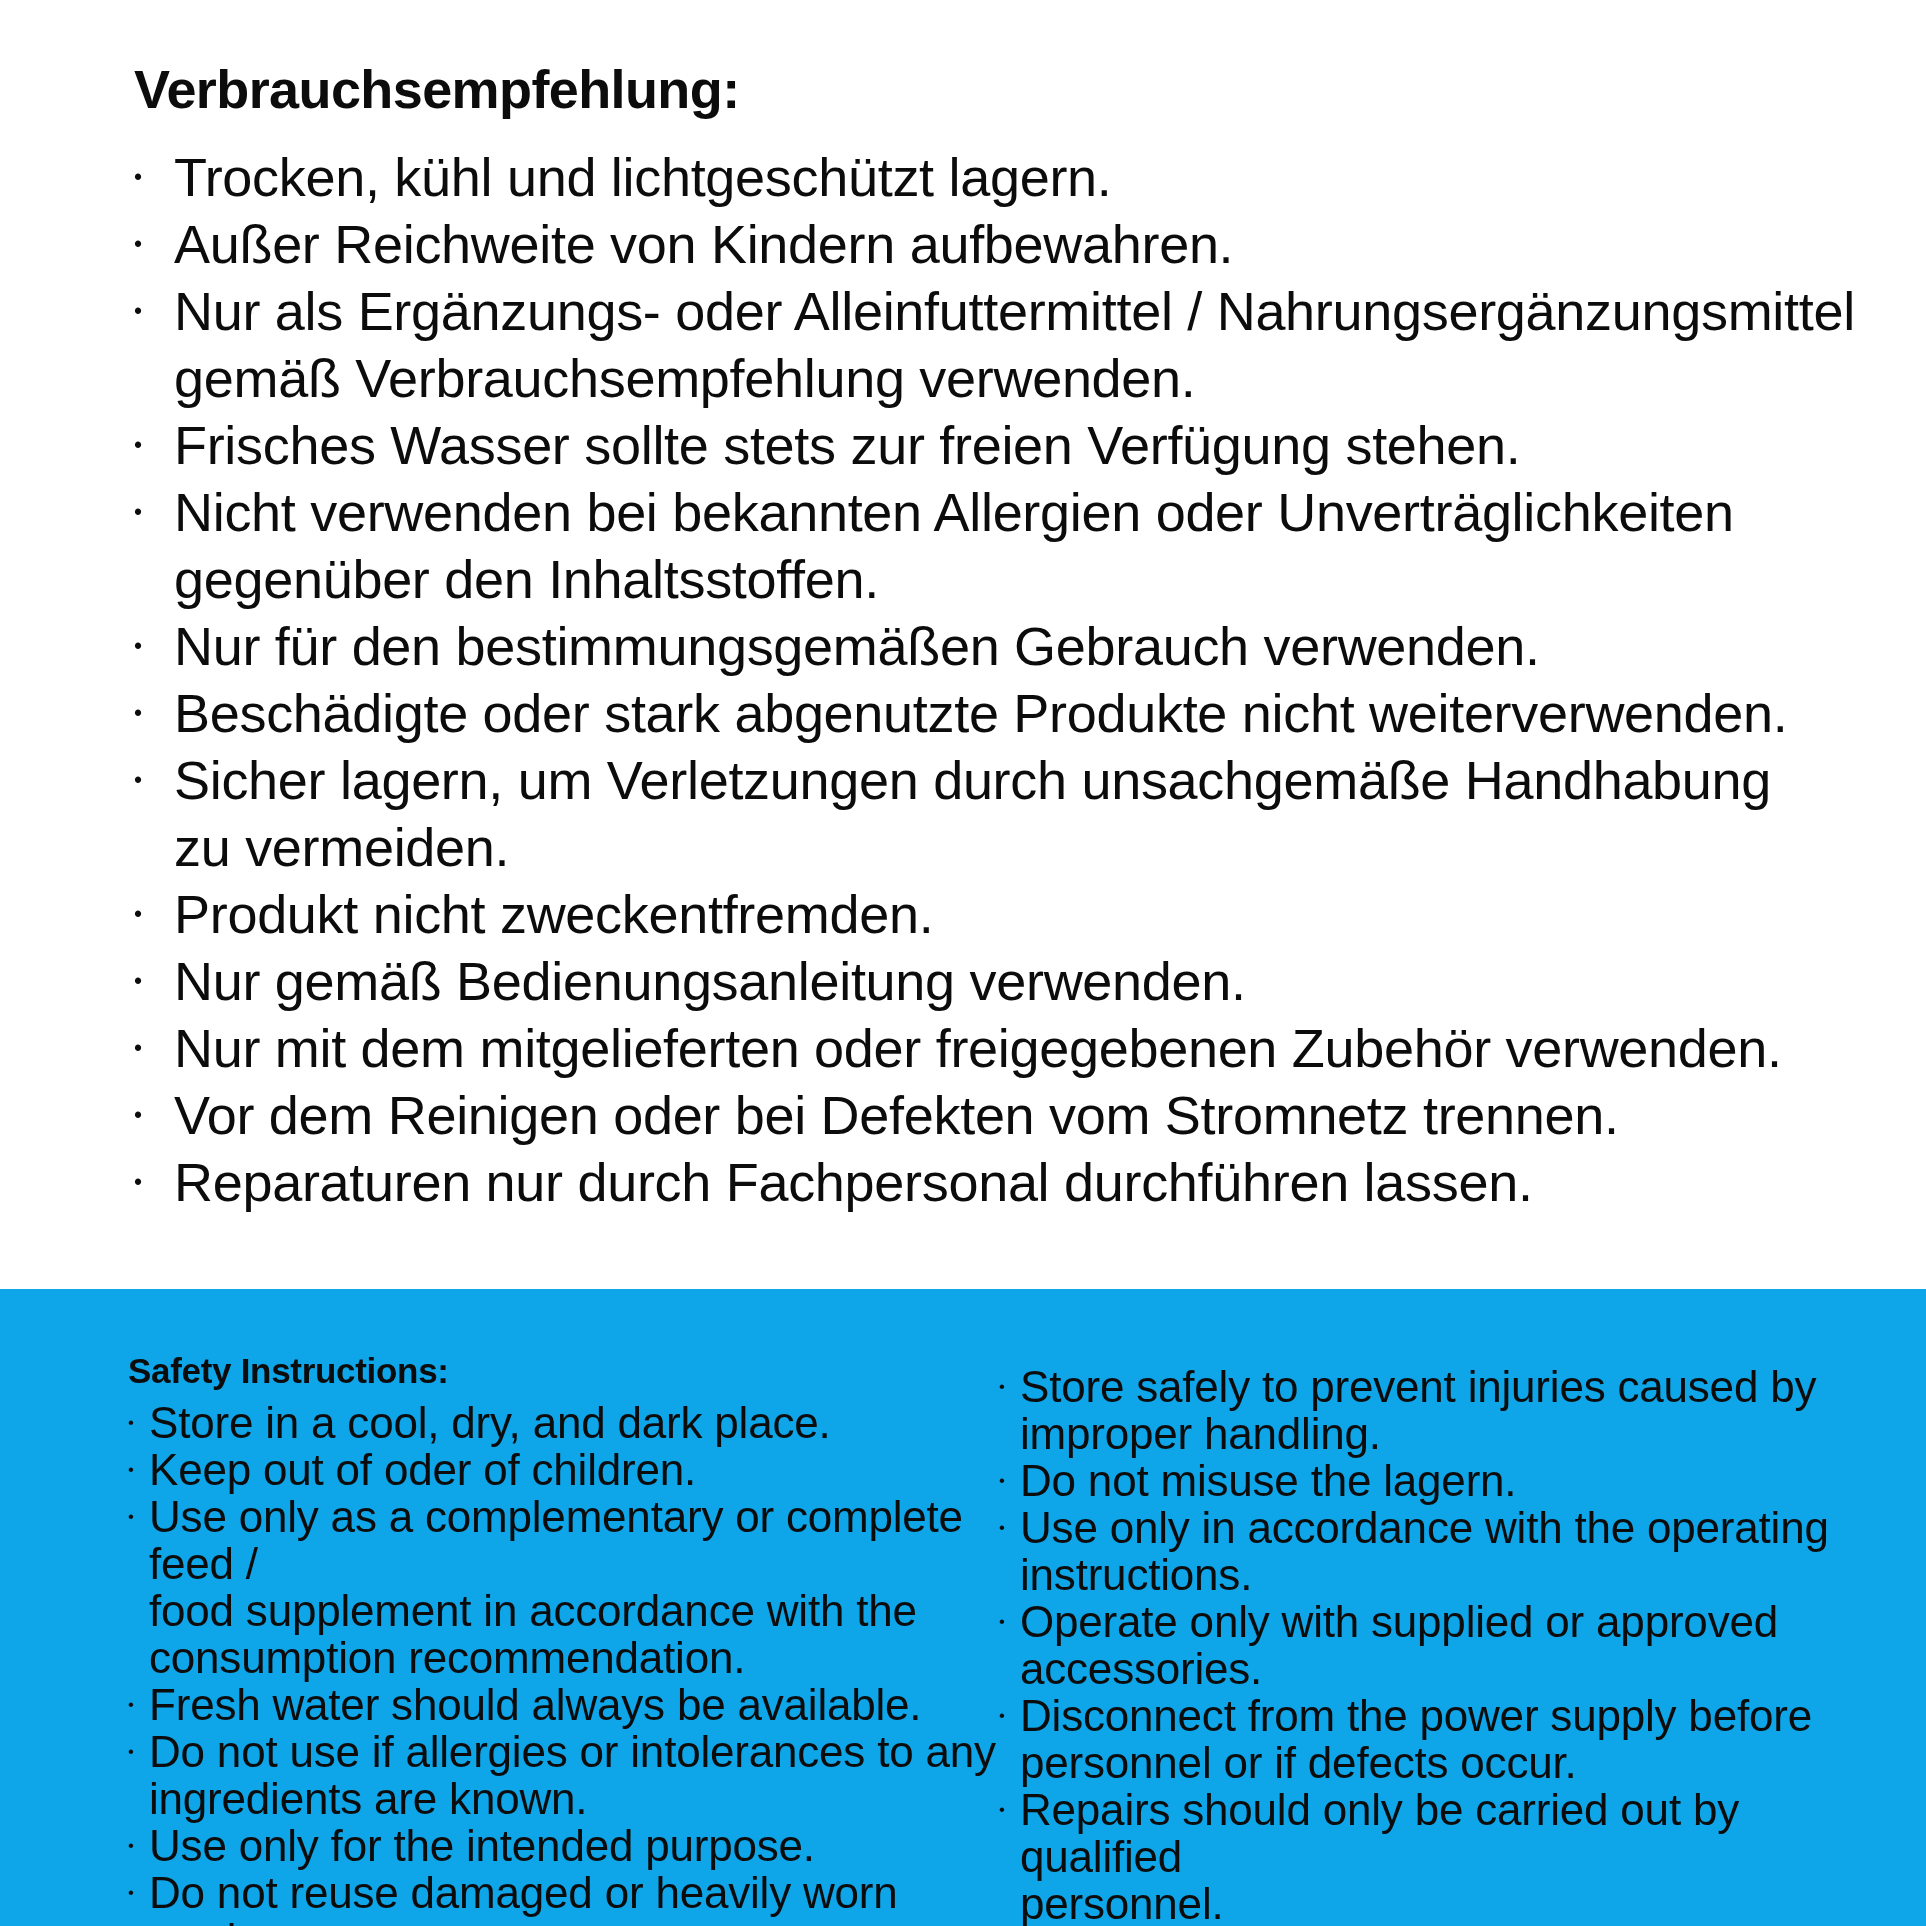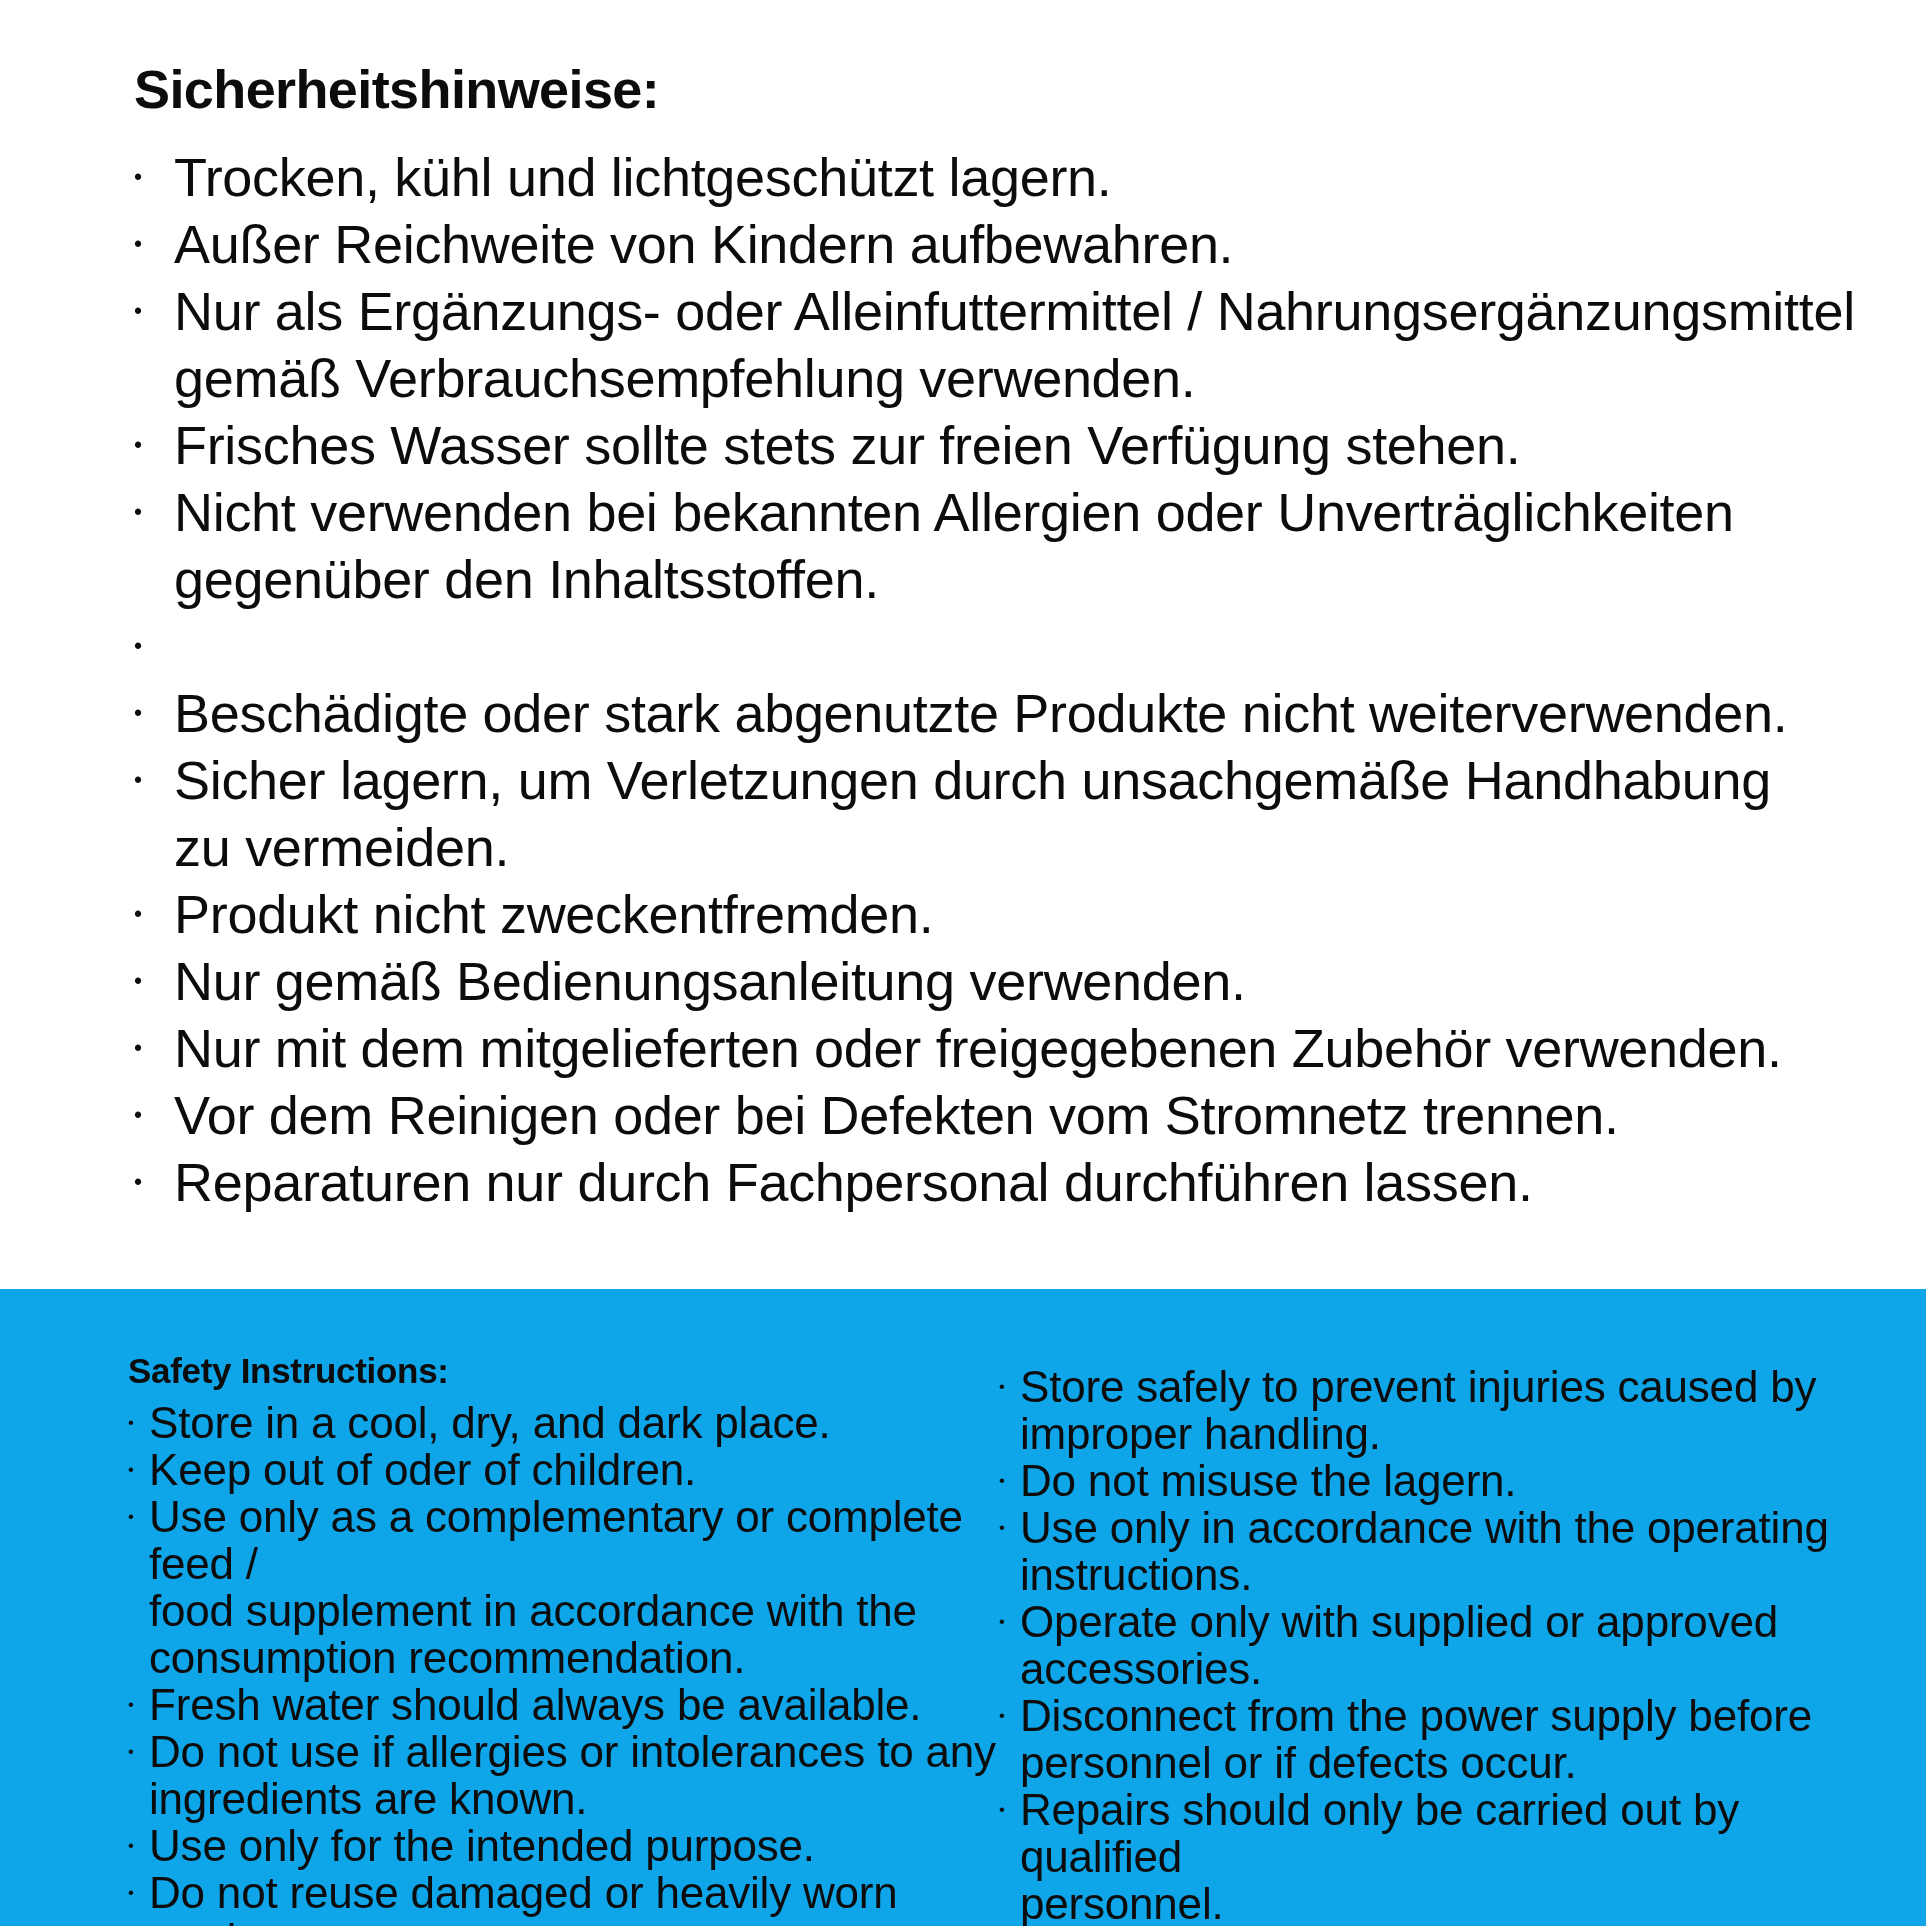--- a/index.html
+++ b/index.html
@@ -101,21 +101,21 @@
   .en-col-right .en-list {
     margin-top: 11.6px;
   }
 </style>
 </head>
 <body>
 
 <div class="sheet">
 
   <section class="de-section">
-    <h1 class="de-title">Sicherheitshinweise:</h1>
+    <h1 class="de-title">Verbrauchsempfehlung:</h1>
     <ul class="plain de-list">
       <li>
           <span class="bullet">•</span>
           <span class="txt">Trocken, kühl und lichtgeschützt lagern.</span>
         </li>
       <li>
           <span class="bullet">•</span>
           <span class="txt">Außer Reichweite von Kindern aufbewahren.</span>
         </li>
       <li>
@@ -127,20 +127,21 @@
           <span class="bullet">•</span>
           <span class="txt">Frisches Wasser sollte stets zur freien Verfügung stehen.</span>
         </li>
       <li>
           <span class="bullet">•</span>
           <span class="txt">Nicht verwenden bei bekannten Allergien oder Unverträglichkeiten
 gegenüber den Inhaltsstoffen.</span>
         </li>
       <li>
           <span class="bullet">•</span>
+          <span class="txt">Nur für den bestimmungsgemäßen Gebrauch verwenden.</span>
         </li>
       <li>
           <span class="bullet">•</span>
           <span class="txt">Beschädigte oder stark abgenutzte Produkte nicht weiterverwenden.</span>
         </li>
       <li>
           <span class="bullet">•</span>
           <span class="txt">Sicher lagern, um Verletzungen durch unsachgemäße Handhabung
 zu vermeiden.</span>
         </li>

